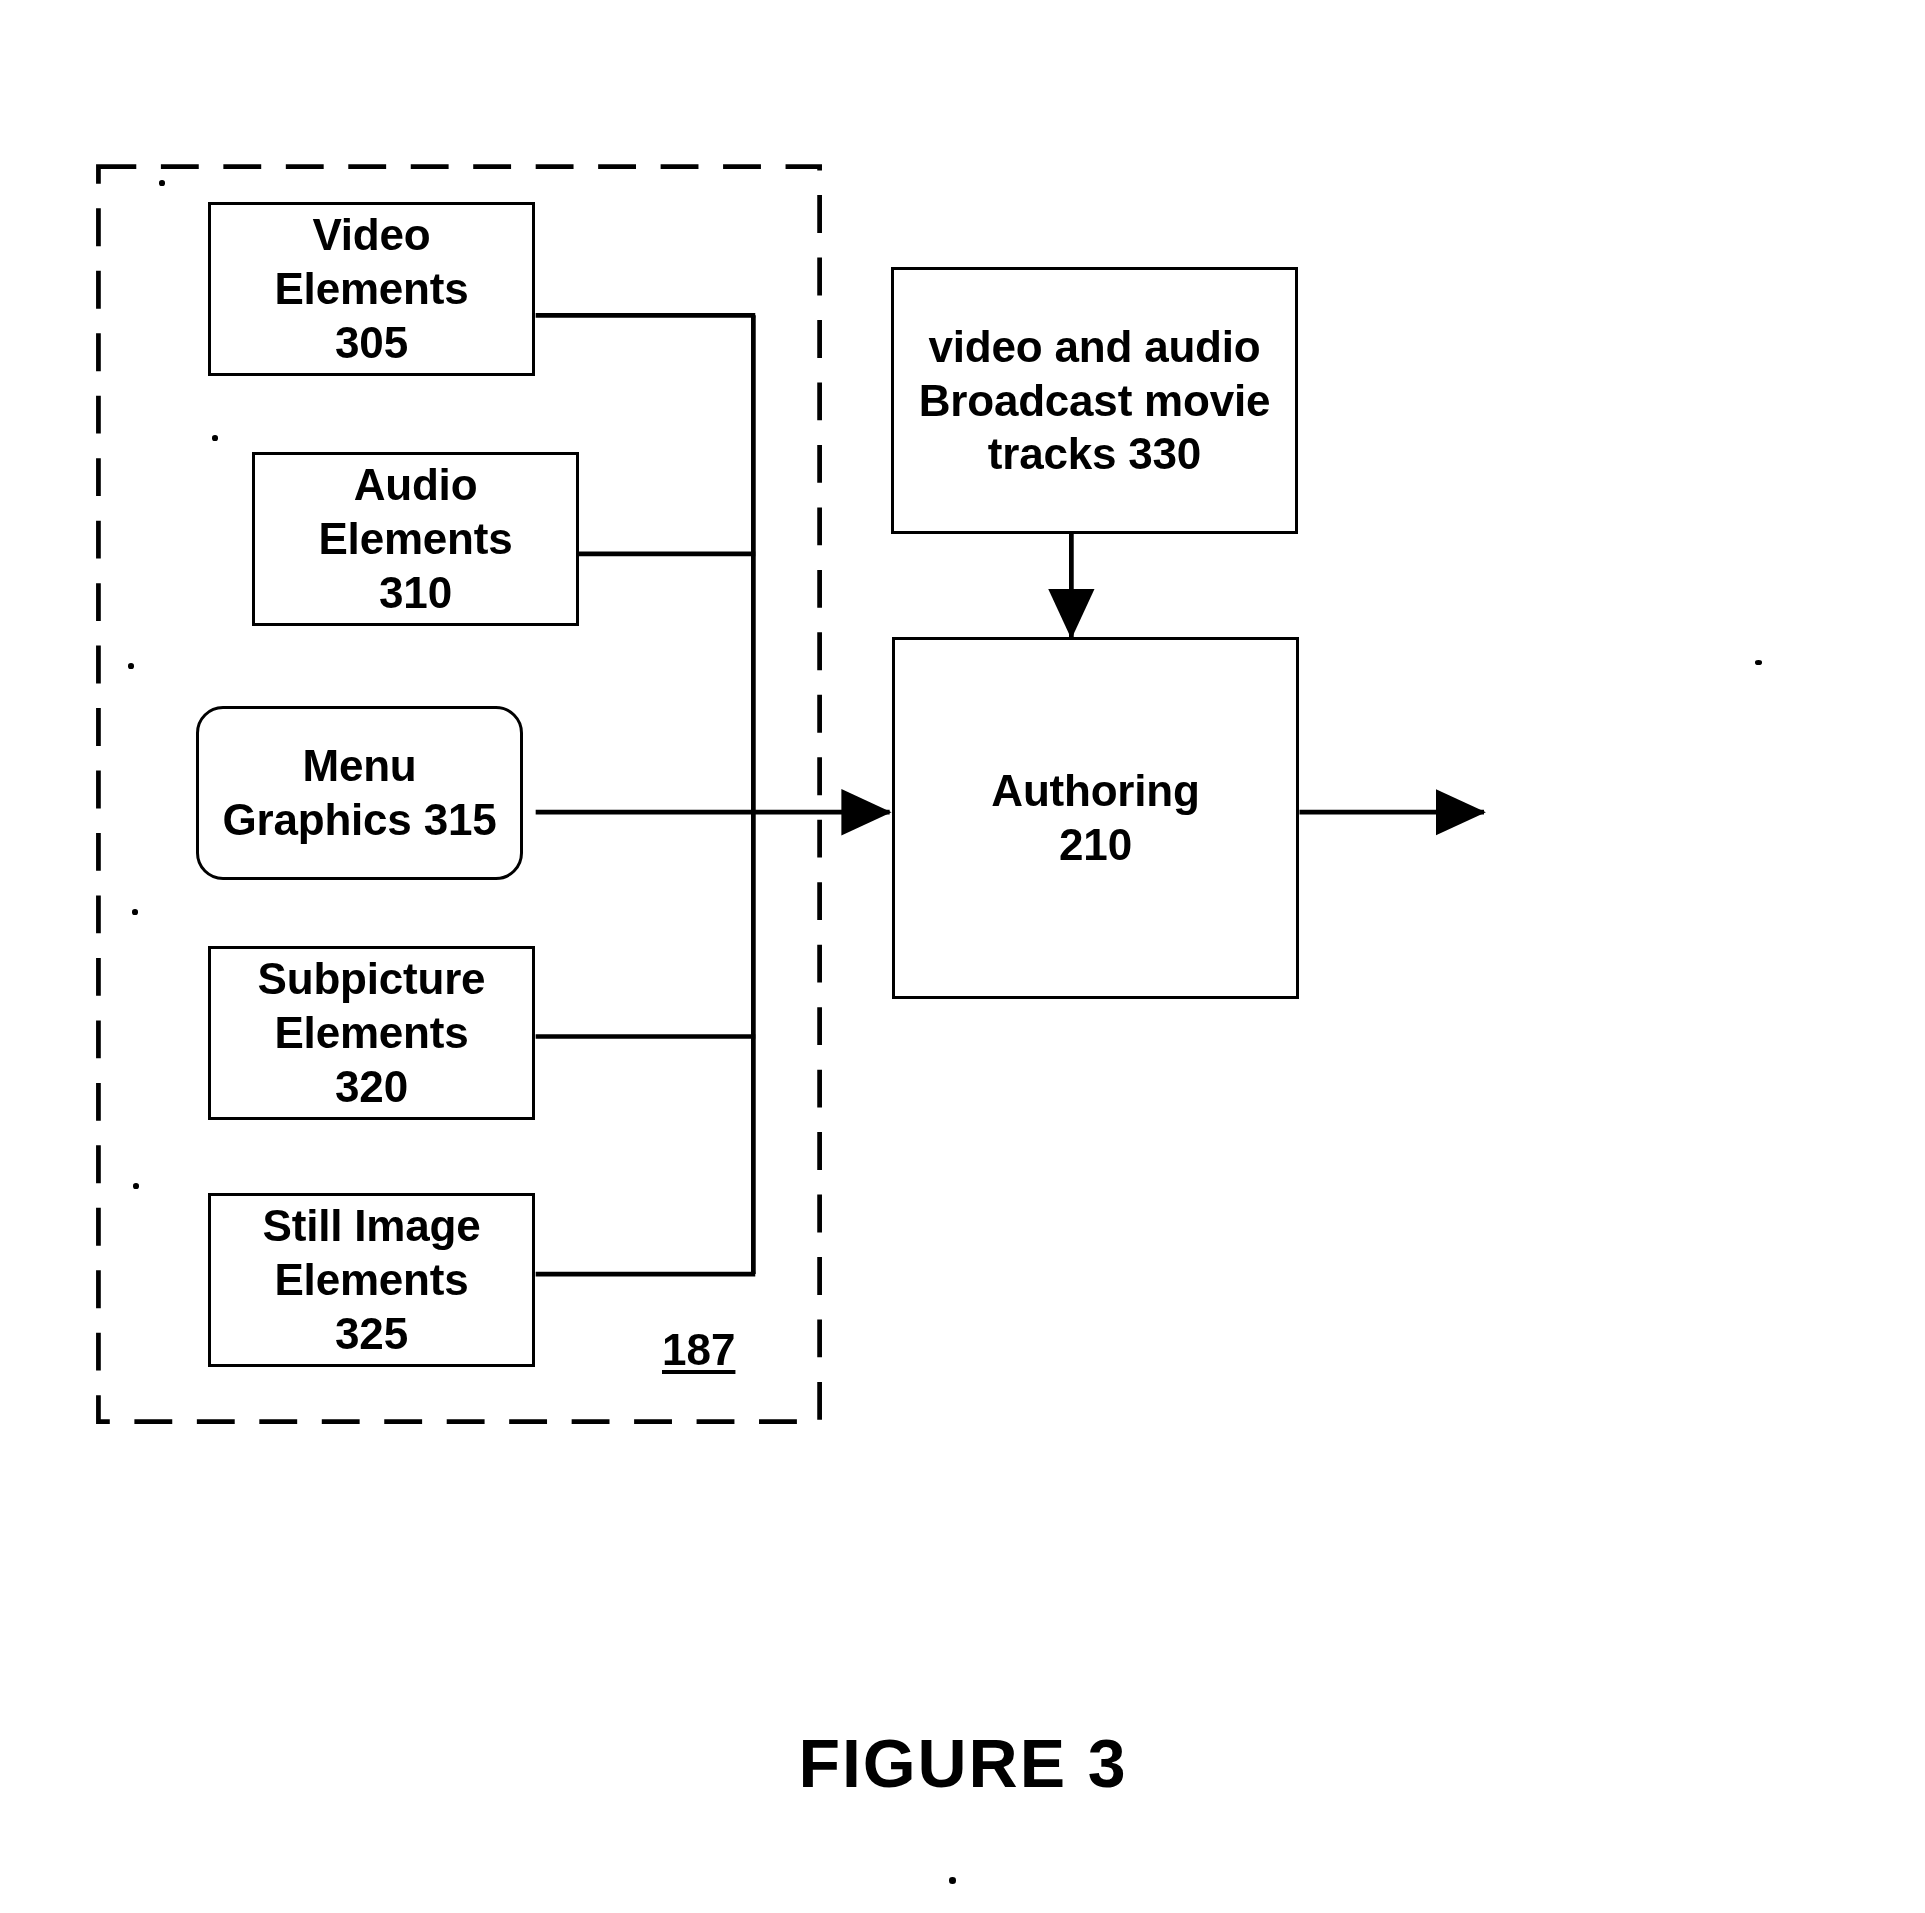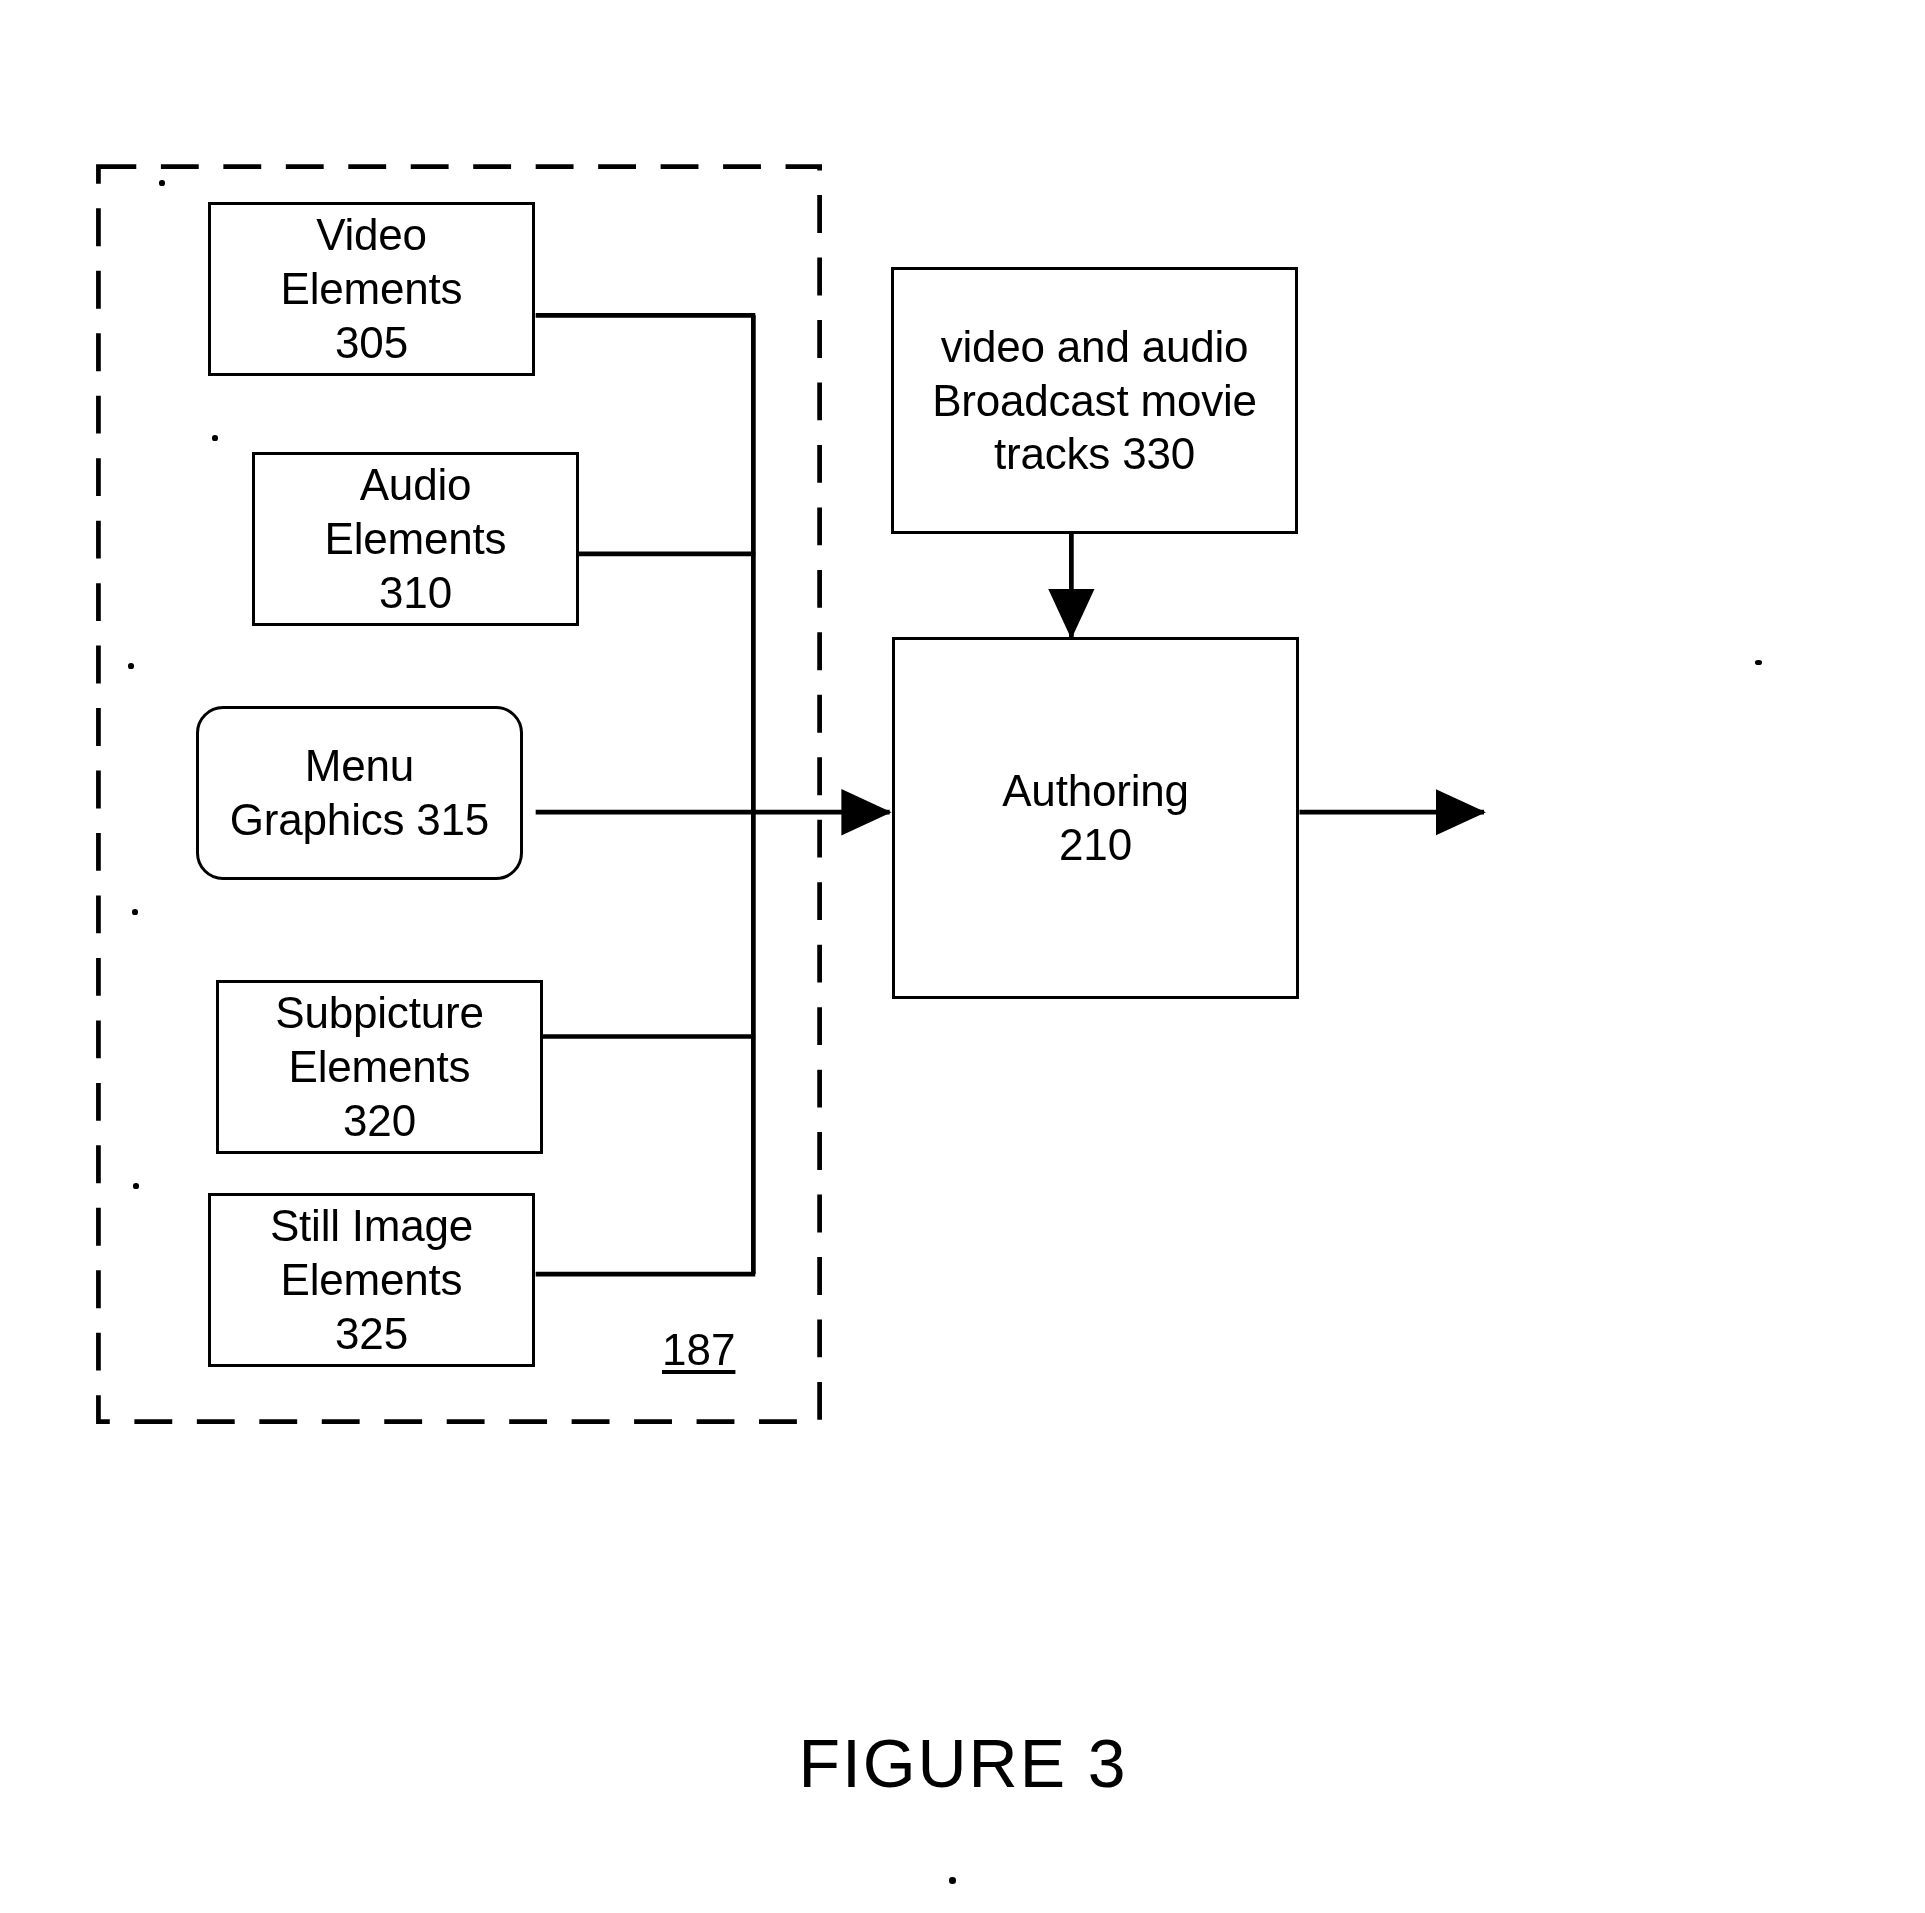--- a/index.html
+++ b/index.html
@@ -11,20 +11,21 @@
   body {
     font-family: "Liberation Sans", sans-serif;
     color: #000000;
   }
   #figure-root {
     position: relative;
     width: 1912px;
     height: 1914px;
     background: #ffffff;
     overflow: hidden;
+    font-weight: bold;
   }
   #figure-svg {
     position: absolute;
     left: 0;
     top: 0;
     width: 1926px;
     height: 1914px;
   }
   
   .node {
@@ -118,21 +119,21 @@
     <span class="line">Audio</span>
     <span class="line">Elements</span>
     <span class="line">310</span>
   </div>
 
   <div class="node f-47" style="left:196px; top:706px; width:327px; height:174px;border-radius:27px;">
     <span class="line">Menu</span>
     <span class="line">Graphics 315</span>
   </div>
 
-  <div class="node f-47" style="left:216px; top:946px; width:327px; height:174px;margin-top:34px;">
+  <div class="node f-47" style="left:208px; top:946px; width:327px; height:174px;">
     <span class="line">Subpicture</span>
     <span class="line">Elements</span>
     <span class="line">320</span>
   </div>
 
   <div class="node f-47" style="left:208px; top:1193px; width:327px; height:174px;">
     <span class="line">Still Image</span>
     <span class="line">Elements</span>
     <span class="line">325</span>
   </div>

